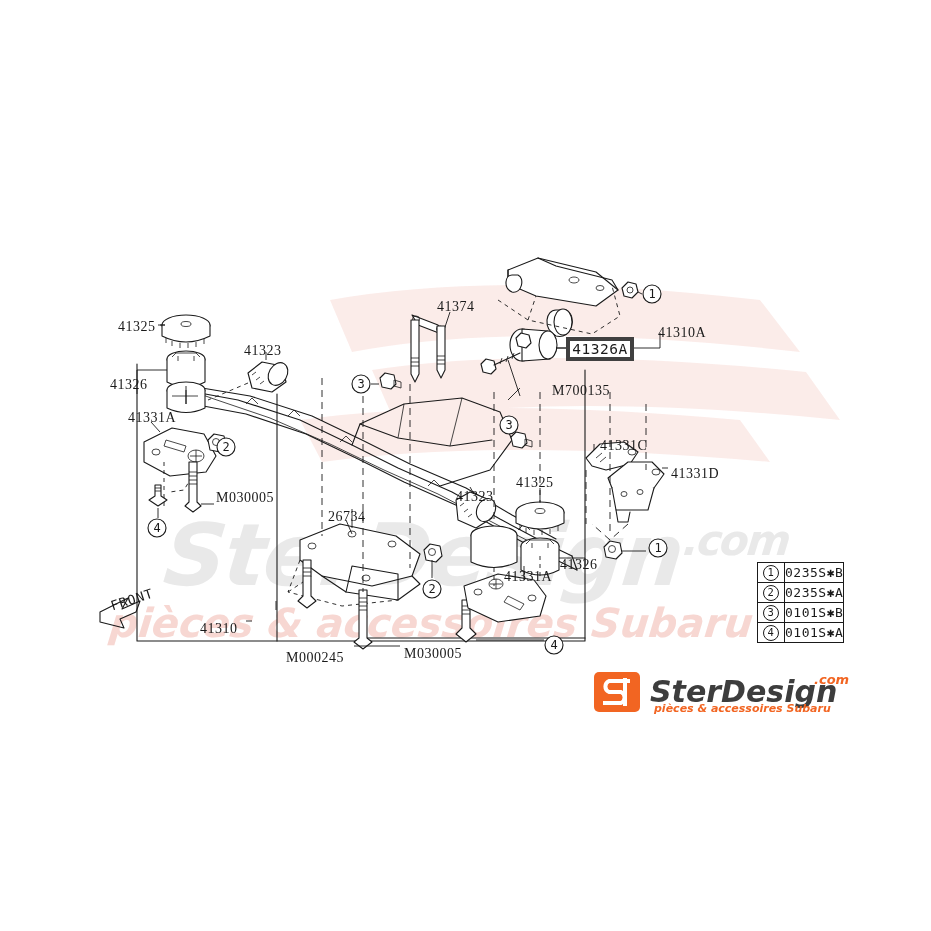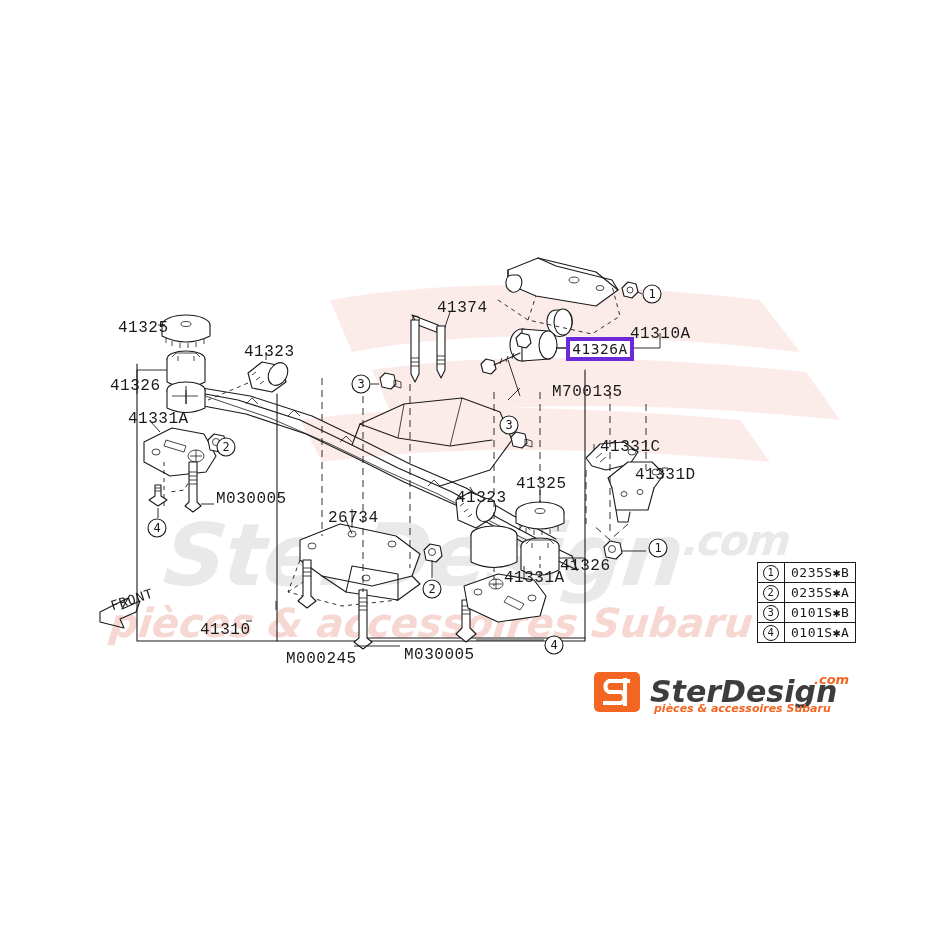--- a/index.html
+++ b/index.html
@@ -27,49 +27,49 @@
     user-select:none;pointer-events:none;
   }
   .wm-swoosh{position:absolute;left:0;top:0;pointer-events:none;}
 
   
   #draw{position:absolute;left:0;top:0;}
 
   
   .lbl{
     position:absolute;
-    font-family:Liberation Mono, monospace;
-    font-size:16px;color:#1a1a1a;white-space:nowrap;
+    font-family:Liberation Serif, serif;
+    font-size:14px;color:#1a1a1a;white-space:nowrap;
     letter-spacing:0.5px;
   }
 
   
   .hl-box{
     position:absolute;
     background:#ffffff;
-    border:4px solid #6d28d9;
+    border:4px solid #404040;
     box-sizing:border-box;
     display:flex;align-items:center;justify-content:center;
   }
   .hl-box span{
     font-family:"DejaVu Sans Mono","Liberation Mono",monospace;
     font-size:14.5px;color:#1a1a1a;letter-spacing:0.5px;
   }
 
   
   #legend{
     position:absolute;left:757px;top:562px;
     border:1px solid #1a1a1a;background:#fff;
     border-collapse:collapse;
   }
   #legend td{
     border:1px solid #1a1a1a;
     font-family:"DejaVu Sans Mono","Liberation Mono",monospace;
     font-size:13px;color:#1a1a1a;
-    padding:1px 6px;height:15px;line-height:15px;
+    padding:1px 0;height:15px;line-height:15px;
     letter-spacing:0.5px;
   }
   #legend td.num{
     width:22px;text-align:center;padding:1px 2px;
   }
   .circnum{
     display:inline-block;width:14px;height:14px;line-height:13px;
     border:1px solid #1a1a1a;border-radius:50%;
     font-size:10.5px;text-align:center;
   }
@@ -417,22 +417,22 @@
   <div class="lbl" style="left:286px;top:650px">M000245</div>
   <div class="lbl" style="left:328px;top:509px">26734</div>
   <div class="lbl" style="left:404px;top:646px">M030005</div>
   <div class="lbl" style="left:437px;top:299px">41374</div>
   <div class="lbl" style="left:552px;top:383px">M700135</div>
   <div class="lbl" style="left:456px;top:489px">41323</div>
   <div class="lbl" style="left:516px;top:475px">41325</div>
   <div class="lbl" style="left:504px;top:569px">41331A</div>
   <div class="lbl" style="left:560px;top:557px">41326</div>
   <div class="lbl" style="left:600px;top:438px">41331C</div>
-  <div class="lbl" style="left:635px;top:466px">41331D</div>
-  <div class="lbl" style="left:630px;top:325px">41310A</div>
+  <div class="lbl" style="left:671px;top:466px">41331D</div>
+  <div class="lbl" style="left:658px;top:325px">41310A</div>
 
   <div class="front-txt">FRONT</div>
 
   <div class="hl-box" style="left:566px;top:337px;width:68px;height:24px;">
     <span>41326A</span>
   </div>
 
   <div class="cnum" style="left:643px;top:287px">1</div>
   <div class="cnum" style="left:352px;top:377px">3</div>
   <div class="cnum" style="left:500px;top:418px">3</div>

